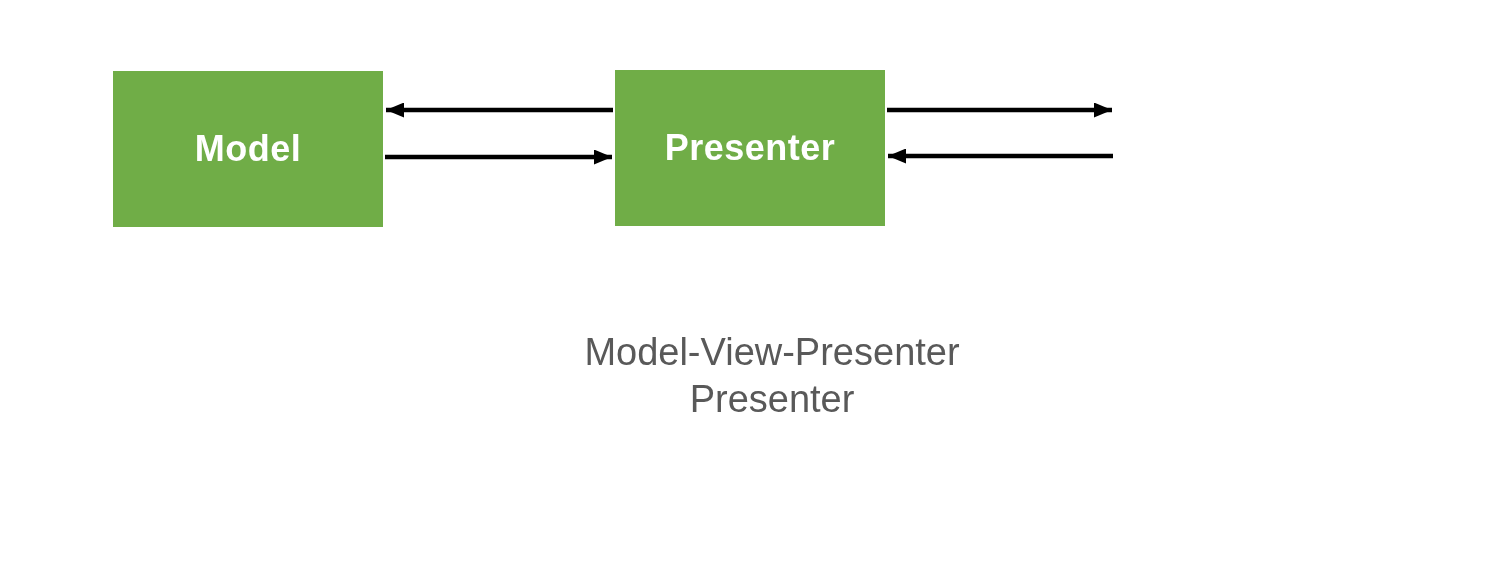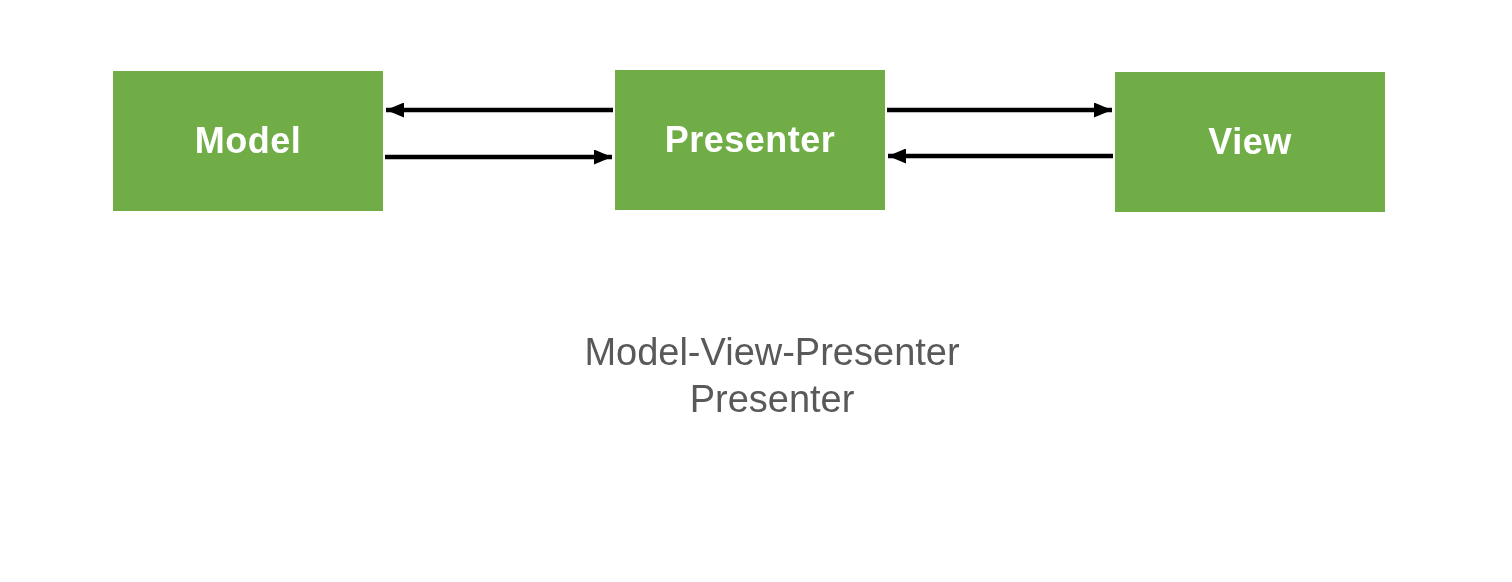--- a/index.html
+++ b/index.html
@@ -11,21 +11,21 @@
   .stage {
     position: relative;
     width: 1512px;
     height: 582px;
     background: #ffffff;
     overflow: hidden;
   }
   .node {
     position: absolute;
     width: 270px;
-    height: 140px;
+    height: 156px;
     background: #70AD47;
     color: #ffffff;
     display: flex;
     align-items: center;
     justify-content: center;
     font-size: 36px;
     font-weight: 600;
     letter-spacing: 0.5px;
   }
   .node-model     { left: 113px;  top: 71px; }
@@ -62,23 +62,20 @@
 <div class="stage">
 
   <div class="node node-model">
     <span>Model</span>
   </div>
 
   <div class="node node-presenter">
     <span>Presenter</span>
   </div>
 
-  <div class="node node-view">
-    <span>View</span>
-  </div>
 
   <svg class="arrow-layer" width="1512" height="582" viewBox="0 0 1512 582" xmlns="http://www.w3.org/2000/svg">
     <defs>
       <marker id="arrowhead" markerUnits="userSpaceOnUse" markerWidth="18" markerHeight="15" refX="18" refY="7.5" orient="auto">
         <path d="M0,0 L18,7.5 L0,15 Z" fill="#000000"></path>
       </marker>
     </defs>
     <line x1="613" y1="110" x2="386" y2="110" marker-end="url(#arrowhead)"></line>
     <line x1="385" y1="157" x2="612" y2="157" marker-end="url(#arrowhead)"></line>
     <line x1="887" y1="110" x2="1112" y2="110" marker-end="url(#arrowhead)"></line>

